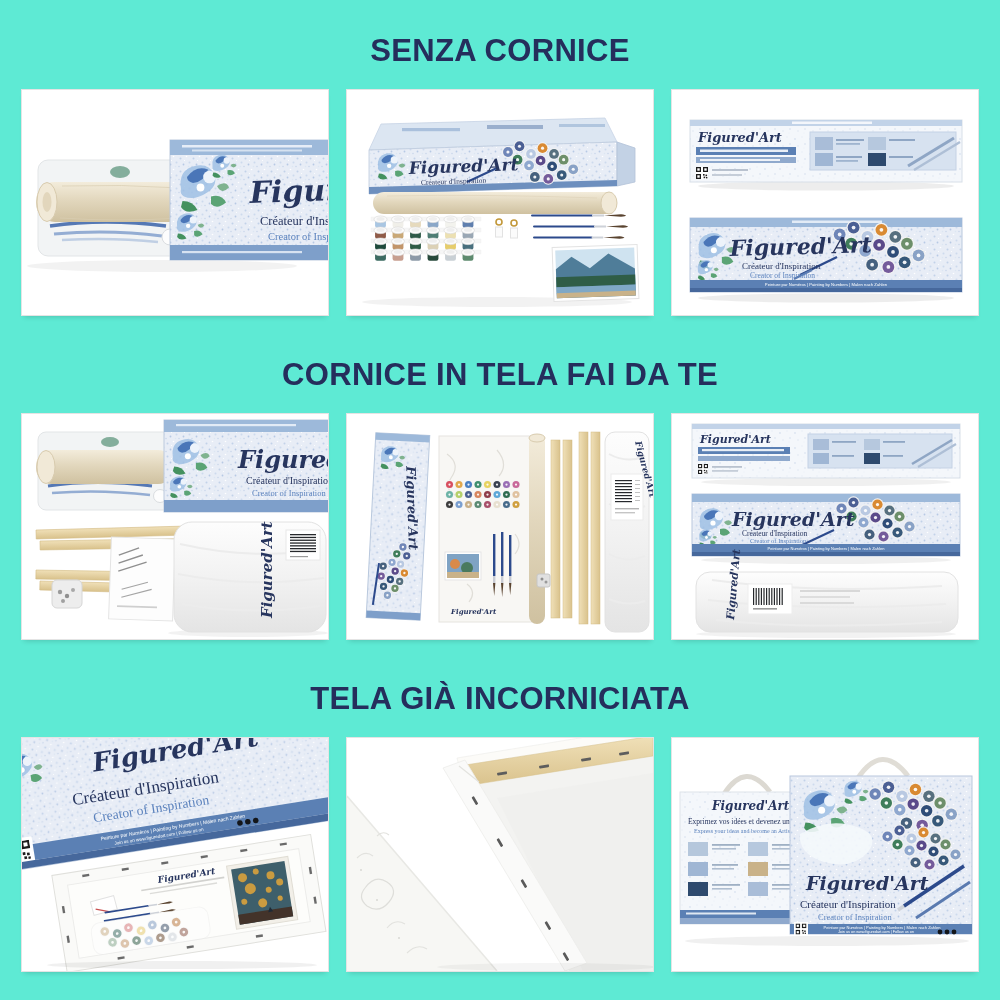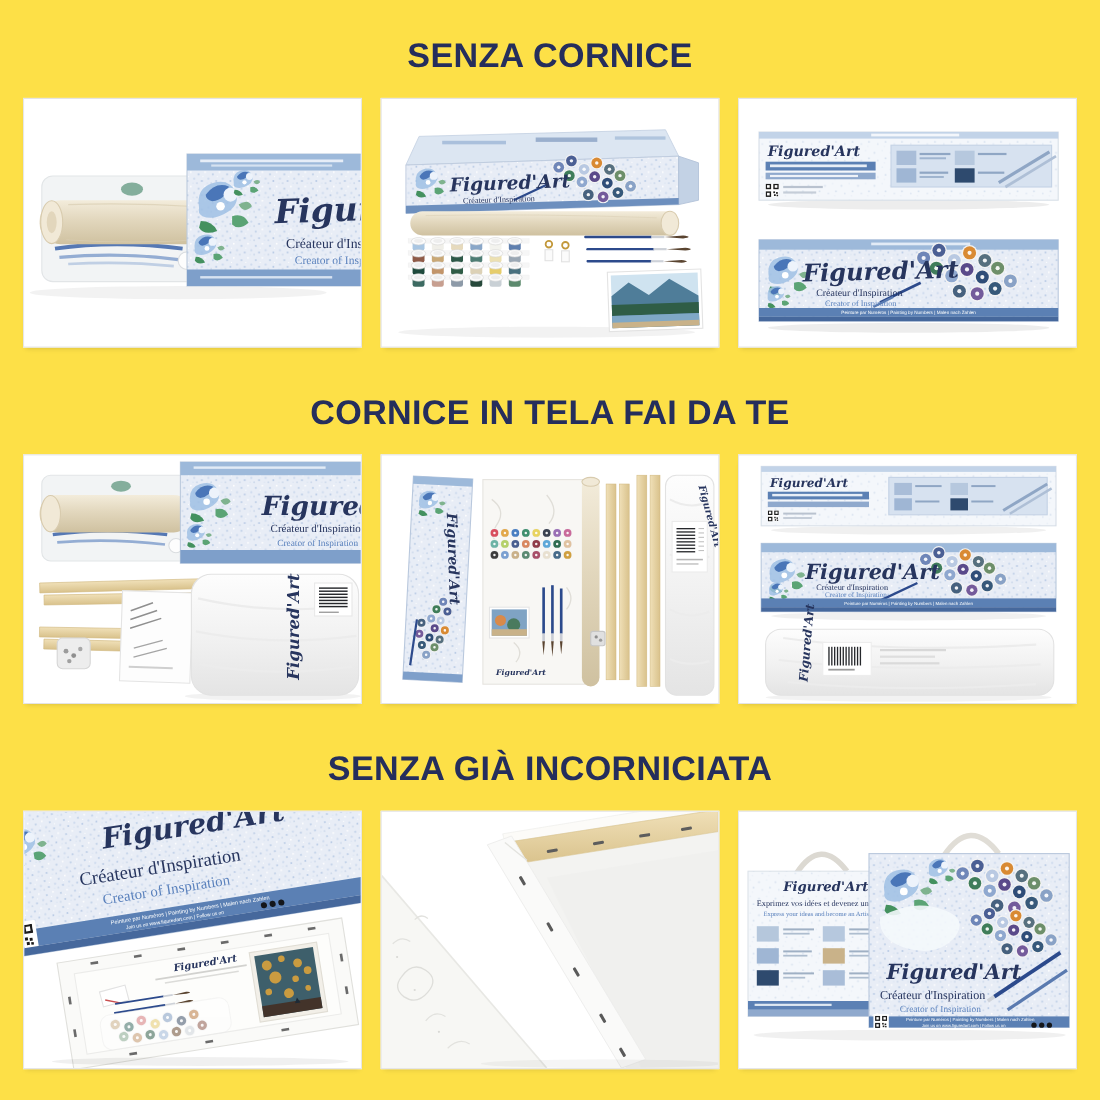--- a/index.html
+++ b/index.html
@@ -1,16 +1,16 @@
 <!DOCTYPE html>
 <html><head>
 <meta charset="utf-8">
 <style>
   html,body{margin:0;padding:0;background:#fff;}
-  .page{width:1000px;height:1000px;background:#fde047;overflow:hidden;font-family:"Liberation Sans",sans-serif;}
+  .page{width:1000px;height:1000px;background:#5eead4;overflow:hidden;font-family:"Liberation Sans",sans-serif;}
   .title{margin:0;text-align:center;font-weight:700;font-size:31px;line-height:34px;color:#252e5c;letter-spacing:.3px;font-family:"Liberation Sans",sans-serif;}
   .sec-1 .title{margin-top:34px;}
   .sec-2 .title{margin-top:42px;}
   .sec-3 .title{margin-top:42px;}
   .row{display:flex;justify-content:center;gap:17px;margin-top:21px;}
   .cell{width:306px;height:225px;margin:0;background:#fff;border:1px solid #e4e4e4;box-shadow:0 4px 5px -3px rgba(0,0,0,.16);position:relative;overflow:hidden;}
   .sec-3 .cell{height:233px;}
   .cell svg{display:block;width:100%;height:100%;}
   .scr{font-family:"DejaVu Serif",serif;font-style:italic;font-weight:700;fill:#27355e;}
   .srf{font-family:"Liberation Serif",serif;fill:#27355e;}
@@ -515,21 +515,21 @@
               <rect x="128" y="182" width="50" height="2" fill="#dedede"></rect>
               <rect x="128" y="188" width="54" height="2" fill="#dadada"></rect>
           </g>
         </svg>
       </figure>
 
     </div>
   </section>
 
   <section class="sec sec-3">
-    <h2 class="title">SENZA GIÀ INCORNICIATA</h2>
+    <h2 class="title">TELA GIÀ INCORNICIATA</h2>
     <div class="row">
 
       <figure class="cell">
         <svg viewBox="0 0 306 233">
           <rect width="306" height="233" fill="#ffffff"></rect>
           <g transform="rotate(-9 153 116)">
             <g>
               <rect x="-30" y="-52" width="370" height="159" fill="url(#speck)" stroke="#b9c8dd"></rect>
               <use href="#flor" x="-6" y="-14" width="44" height="44"></use>
               <use href="#flor" x="150" y="-30" width="30" height="30"></use>

